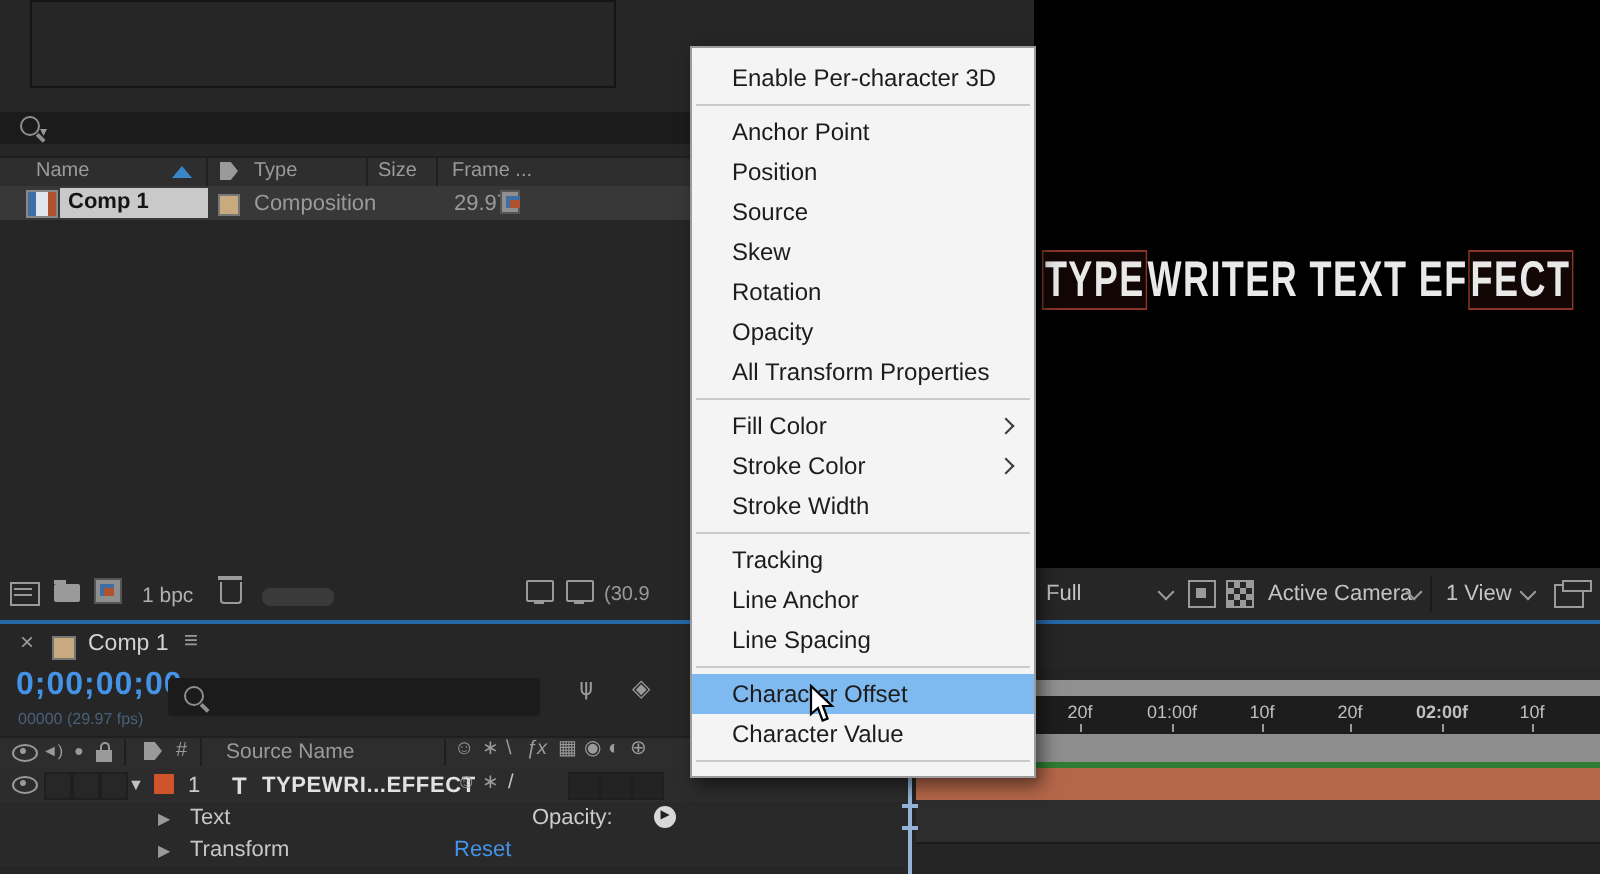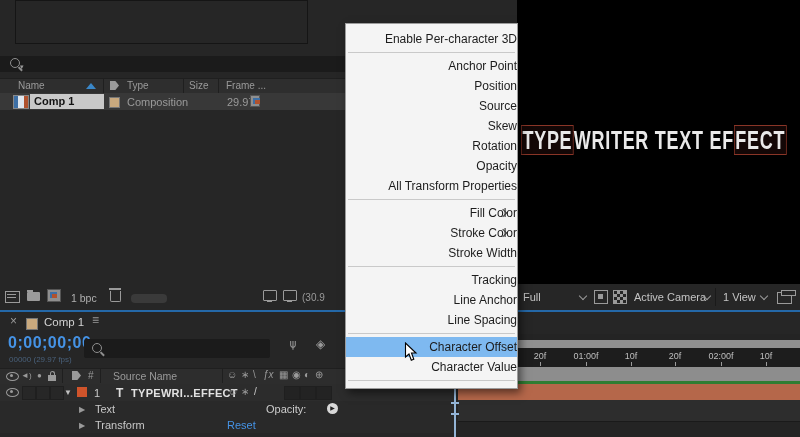--- a/index.html
+++ b/index.html
@@ -37,21 +37,21 @@
            background:linear-gradient(45deg,#9a9a9a 25%,transparent 25%,transparent 75%,#9a9a9a 75%),
                       linear-gradient(45deg,#9a9a9a 25%,transparent 25%,transparent 75%,#9a9a9a 75%);
            background-size:6px 6px;background-position:0 0,3px 3px;}
   .views{width:13px;height:10px;border:1px solid #9a9a9a;}
   .views::before{content:'';position:absolute;left:3px;top:-3px;width:13px;height:4px;border:1px solid #9a9a9a;background:#262626;}
   .g{color:#9a9a9a;font-size:10px;line-height:10px;}
   .cell{background:#272727;border:1px solid #1f1f1f;}
   
   #ctx{left:345px;top:23px;width:171px;background:#f4f4f4;border:1px solid #9b9b9b;
        box-shadow:3px 4px 8px rgba(0,0,0,.5);z-index:40;padding:5px 0 4px 0;}
-  .mi{position:relative;height:20px;line-height:20px;padding-left:20px;font-size:12px;color:#1c1c1c;white-space:nowrap;text-align:right;}
+  .mi{position:relative;height:20px;line-height:20px;padding-left:20px;font-size:12px;color:#1c1c1c;white-space:nowrap;}
   .mi.hl{background:#7eb9f0;}
   .msep{border-top:1px solid #c9c9c9;margin:3px 2px;}
   
   .comp-text{font-weight:bold;font-size:25px;color:#e9e9e9;letter-spacing:1px;white-space:nowrap;
              transform:scaleX(.72);transform-origin:left top;}
   .comp-text .boxed{border:1px solid #8a3527;background:rgba(130,50,38,.15);padding:0 1px;}
 </style>
 </head>
 <body>
 
@@ -178,21 +178,21 @@
     <span class="abs txt" style="left:95px;top:107px;color:#c7c7c7;">Transform</span>
     <span class="abs txt" style="left:227px;top:107px;color:#4593e6;">Reset</span>
 
     <div class="abs" style="left:455px;top:22px;width:345px;height:103px;background:#242424;"></div>
     <div class="abs" style="left:458px;top:28px;width:342px;height:8px;background:#909090;"></div>
     <div class="abs" style="left:455px;top:36px;width:345px;height:19px;background:#1d1d1d;"></div>
     <span class="abs txt" style="left:540px;top:39px;font-size:9px;color:#bfbfbf;transform:translateX(-50%);">20f</span>
     <span class="abs txt" style="left:586px;top:39px;font-size:9px;color:#bfbfbf;transform:translateX(-50%);">01:00f</span>
     <span class="abs txt" style="left:631px;top:39px;font-size:9px;color:#bfbfbf;transform:translateX(-50%);">10f</span>
     <span class="abs txt" style="left:675px;top:39px;font-size:9px;color:#bfbfbf;transform:translateX(-50%);">20f</span>
-    <span class="abs txt" style="left:721px;top:39px;font-size:9px;color:#bfbfbf;transform:translateX(-50%);">02:00f</span>
+    <span class="abs txt" style="left:721px;top:39px;font-size:9px;color:#bfbfbf;transform:translateX(-50%);font-weight:bold;">02:00f</span>
     <span class="abs txt" style="left:766px;top:39px;font-size:9px;color:#bfbfbf;transform:translateX(-50%);">10f</span>
     <div class="abs" style="left:540px;top:50px;width:1px;height:4px;background:#9a9a9a;"></div>
     <div class="abs" style="left:586px;top:50px;width:1px;height:4px;background:#9a9a9a;"></div>
     <div class="abs" style="left:631px;top:50px;width:1px;height:4px;background:#9a9a9a;"></div>
     <div class="abs" style="left:675px;top:50px;width:1px;height:4px;background:#9a9a9a;"></div>
     <div class="abs" style="left:721px;top:50px;width:1px;height:4px;background:#9a9a9a;"></div>
     <div class="abs" style="left:766px;top:50px;width:1px;height:4px;background:#9a9a9a;"></div>
     <div class="abs" style="left:458px;top:55px;width:342px;height:14px;background:#8d8d8d;"></div>
     <div class="abs" style="left:458px;top:69px;width:342px;height:3px;background:#2f7d33;"></div>
     <div class="abs" style="left:458px;top:72px;width:342px;height:16px;background:#b5674a;"></div>

